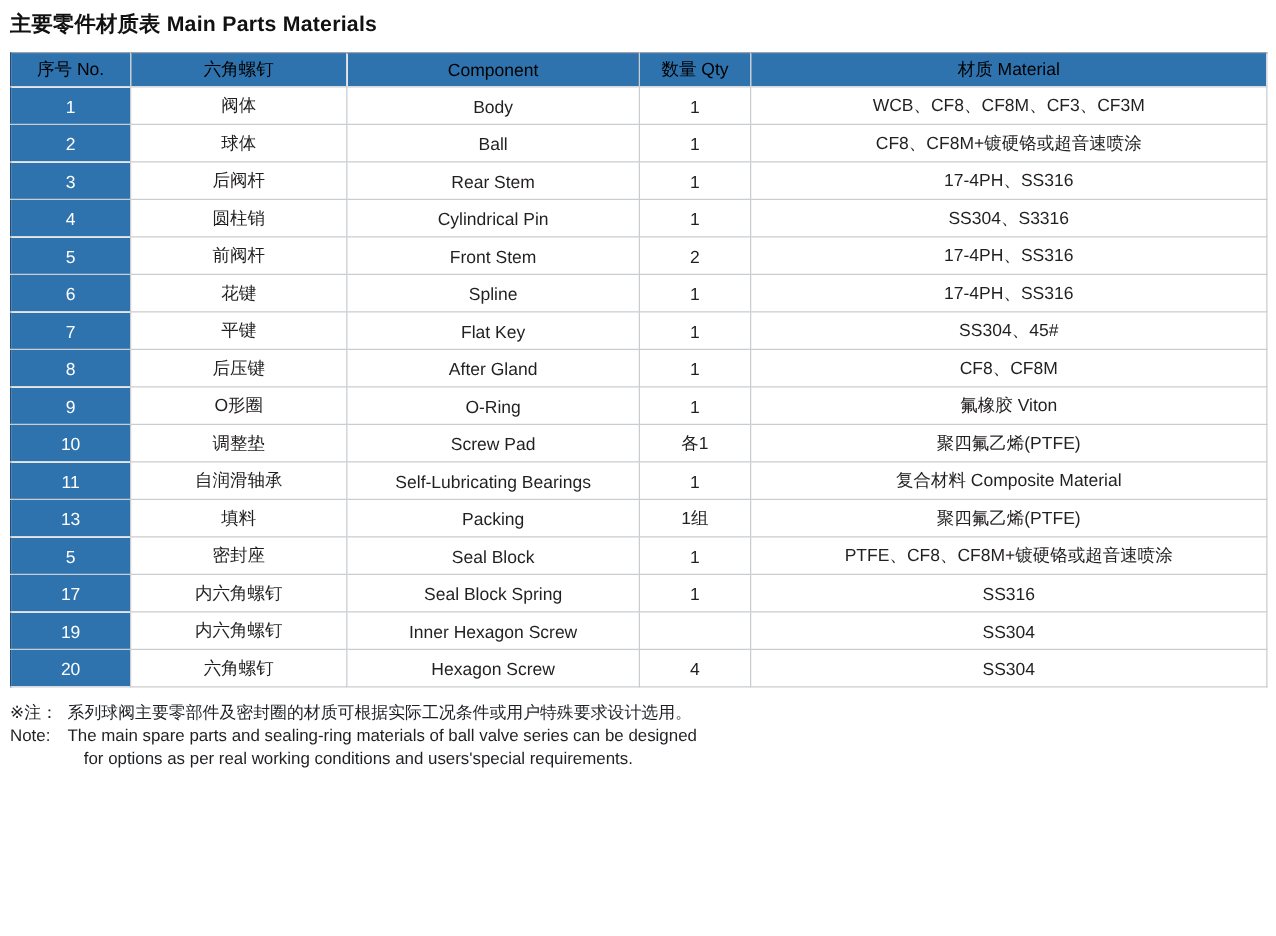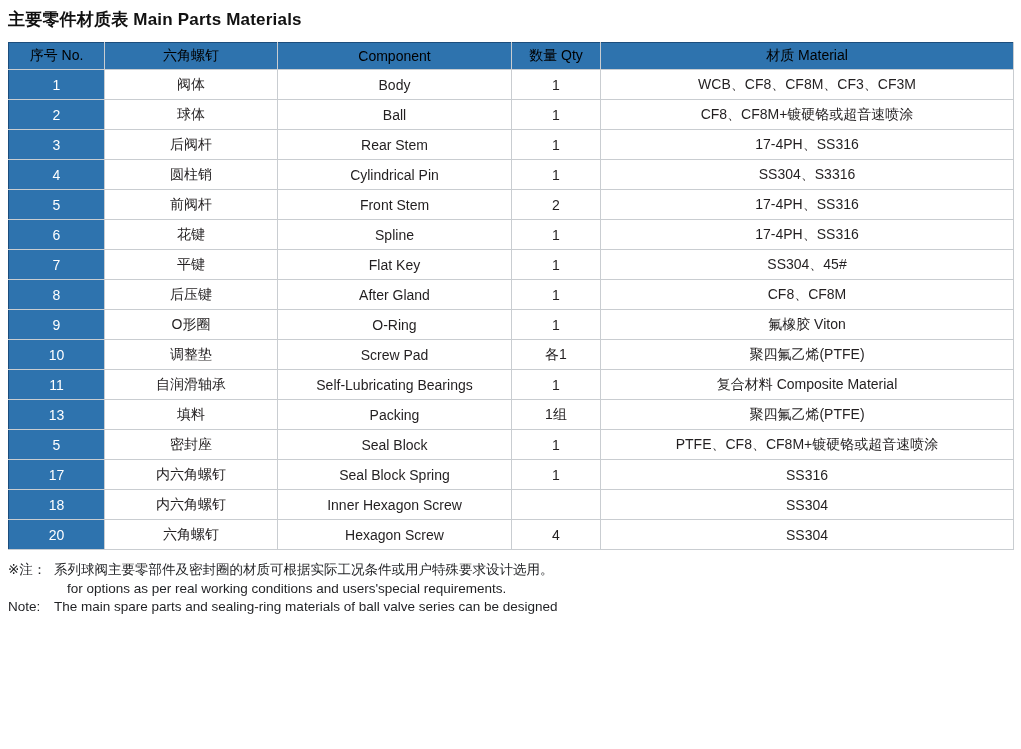--- a/index.html
+++ b/index.html
@@ -184,21 +184,21 @@
           <td class="col-material">PTFE、CF8、CF8M+镀硬铬或超音速喷涂</td>
         </tr>
         <tr>
           <td class="col-no">17</td>
           <td class="col-part_name">内六角螺钉</td>
           <td class="col-component">Seal Block Spring</td>
           <td class="col-qty">1</td>
           <td class="col-material">SS316</td>
         </tr>
         <tr>
-          <td class="col-no">18</td>
+          <td class="col-no">19</td>
           <td class="col-part_name">内六角螺钉</td>
           <td class="col-component">Inner Hexagon Screw</td>
           <td class="col-qty"></td>
           <td class="col-material">SS304</td>
         </tr>
         <tr>
           <td class="col-no">20</td>
           <td class="col-part_name">六角螺钉</td>
           <td class="col-component">Hexagon Screw</td>
           <td class="col-qty">4</td>
@@ -206,22 +206,22 @@
         </tr>
       </tbody>
   </table>
 
   <div class="notes">
     <div class="note-line">
       <span class="note-label">※注：</span>
       <span>系列球阀主要零部件及密封圈的材质可根据实际工况条件或用户特殊要求设计选用。</span>
     </div>
     <div class="note-line">
+      <span class="note-label">Note:</span>
+      <span>The main spare parts and sealing-ring materials of ball valve series can be designed</span>
+    </div>
+    <div class="note-line">
       <span class="note-label"></span>
       <span class="note-indent">for options as per real working conditions and users'special requirements.</span>
     </div>
-    <div class="note-line">
-      <span class="note-label">Note:</span>
-      <span>The main spare parts and sealing-ring materials of ball valve series can be designed</span>
-    </div>
   </div>
 
 </div>
 
 </body></html>

